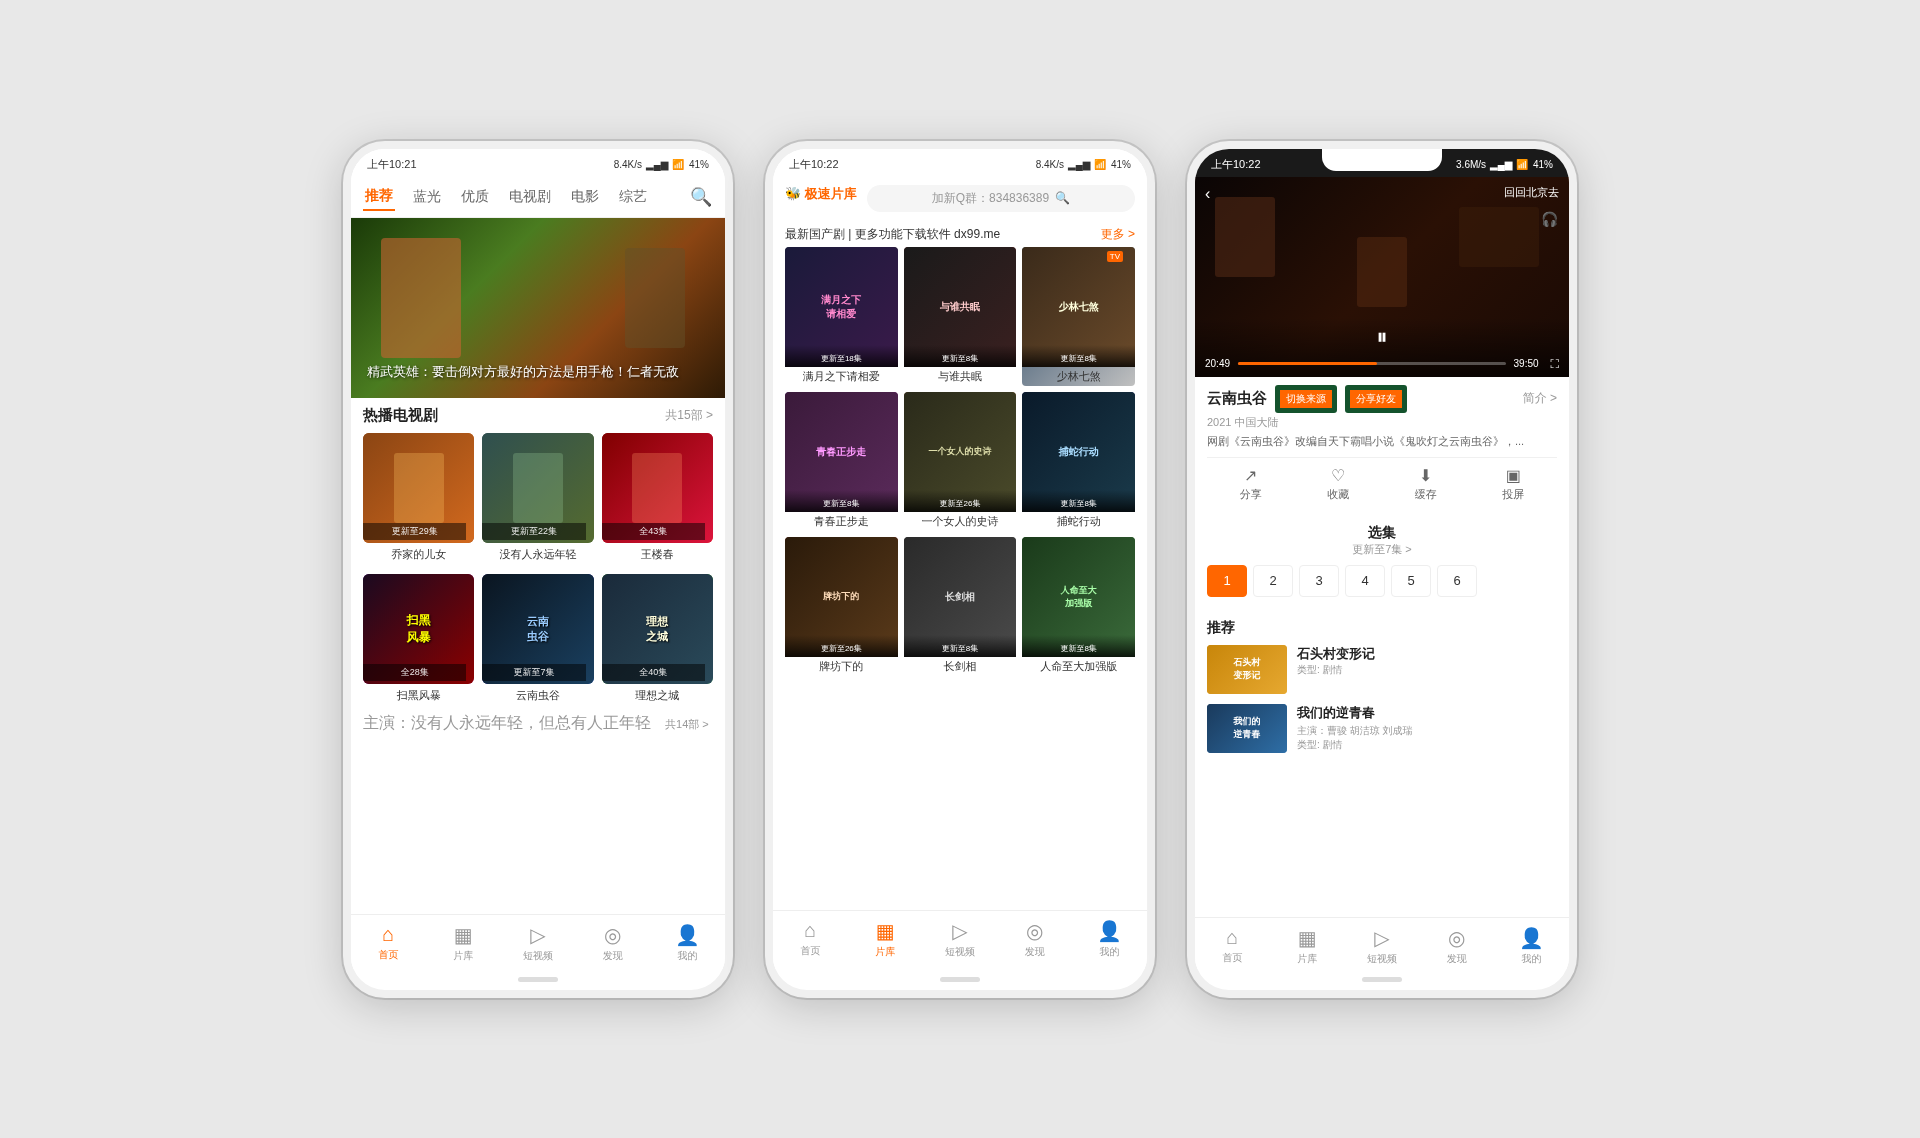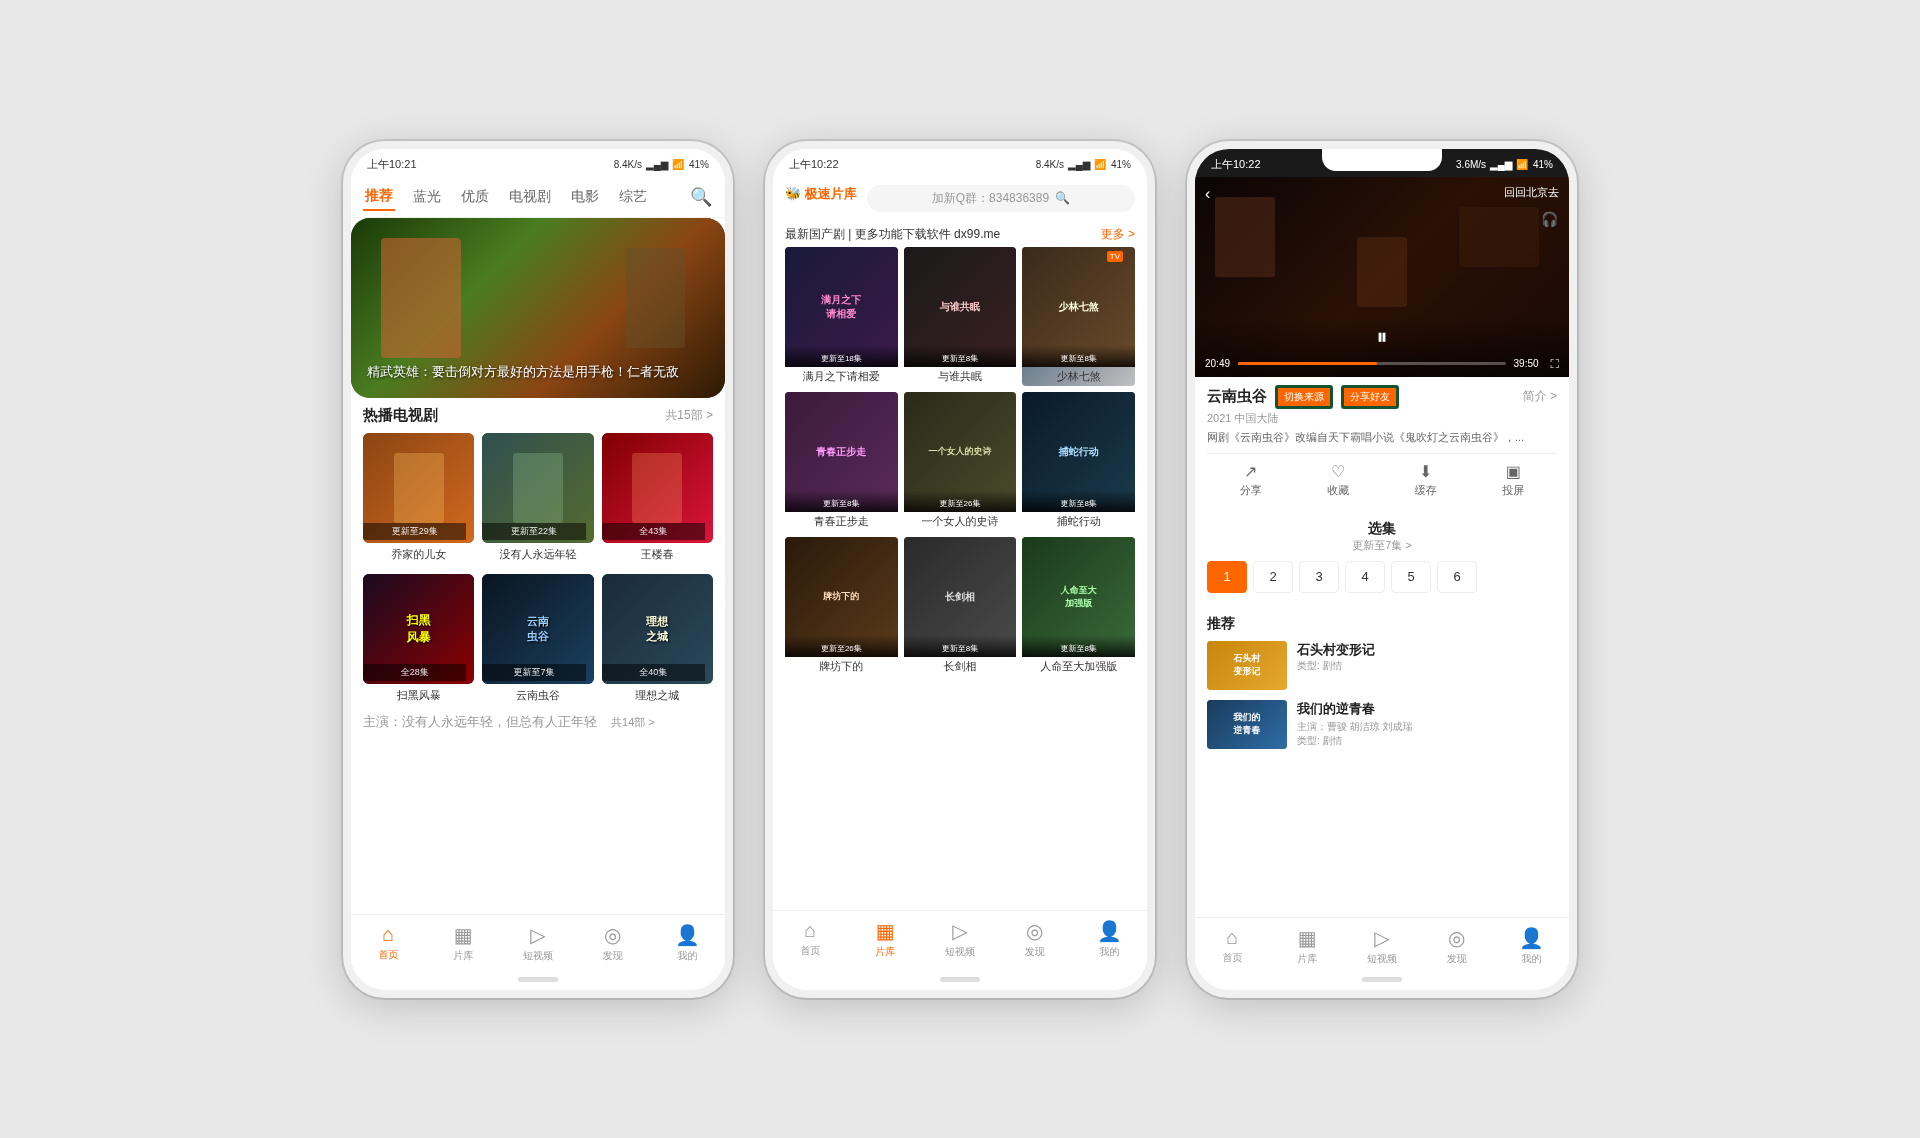--- a/index.html
+++ b/index.html
@@ -89,21 +89,20 @@
       font-size: 18px;
       color: #333;
     }
 
     .hero-banner {
       width: 100%;
       height: 180px;
       background: linear-gradient(135deg, #2d5a1b 0%, #4a7c2e 40%, #6b3a2a 100%);
       position: relative;
       overflow: hidden;
-      border-radius: 19px;
     }
     .hero-banner-img {
       width: 100%;
       height: 100%;
       background: linear-gradient(to bottom right, #3d6b28, #8b4513, #2c3e1a);
       display: flex;
       align-items: flex-end;
       padding: 8px;
     }
     .hero-title {
@@ -323,21 +322,21 @@
     }
     .video-main-title {
       font-size: 15px;
       font-weight: bold;
       color: #222;
     }
     .tag-btn {
       font-size: 10px;
       padding: 2px 6px;
       border-radius: 3px;
-      border: 3px solid #14532d;
+      border: 5px solid #14532d;
       color: #ff6600;
     }
     .tag-btn.filled {
       background: #ff6600;
       color: #fff;
     }
     .video-meta {
       font-size: 11px;
       color: #999;
       margin-top: 2px;
@@ -582,21 +581,21 @@
             <div style="position:absolute;top:0;left:0;right:0;bottom:0;background:linear-gradient(135deg,#1a2a3a,#2a4a5a);display:flex;align-items:center;justify-content:center;">
               <span style="color:#ffd;font-size:11px;font-weight:bold;text-align:center;text-shadow:1px 1px 2px #000;">理想<br>之城</span>
             </div>
             <div class="text-img-overlay">全40集</div>
           </div>
           <div class="drama-name">理想之城</div>
         </div>
       </div>
 
       <div class="bottom-text-banner">
-        <span style="color:#999;font-size:13px;">主演：没有人永远年轻，但总有人正年轻</span>
+        <span style="color:#999;font-size:16px;">主演：没有人永远年轻，但总有人正年轻</span>
         <span style="color:#999;font-size:11px;">　共14部 &gt;</span>
       </div>
     </div>
 
     <div class="bottom-nav">
       <div class="bottom-nav-item active">
         <span class="bottom-nav-icon">⌂</span>
         <span>首页</span>
       </div>
       <div class="bottom-nav-item">

